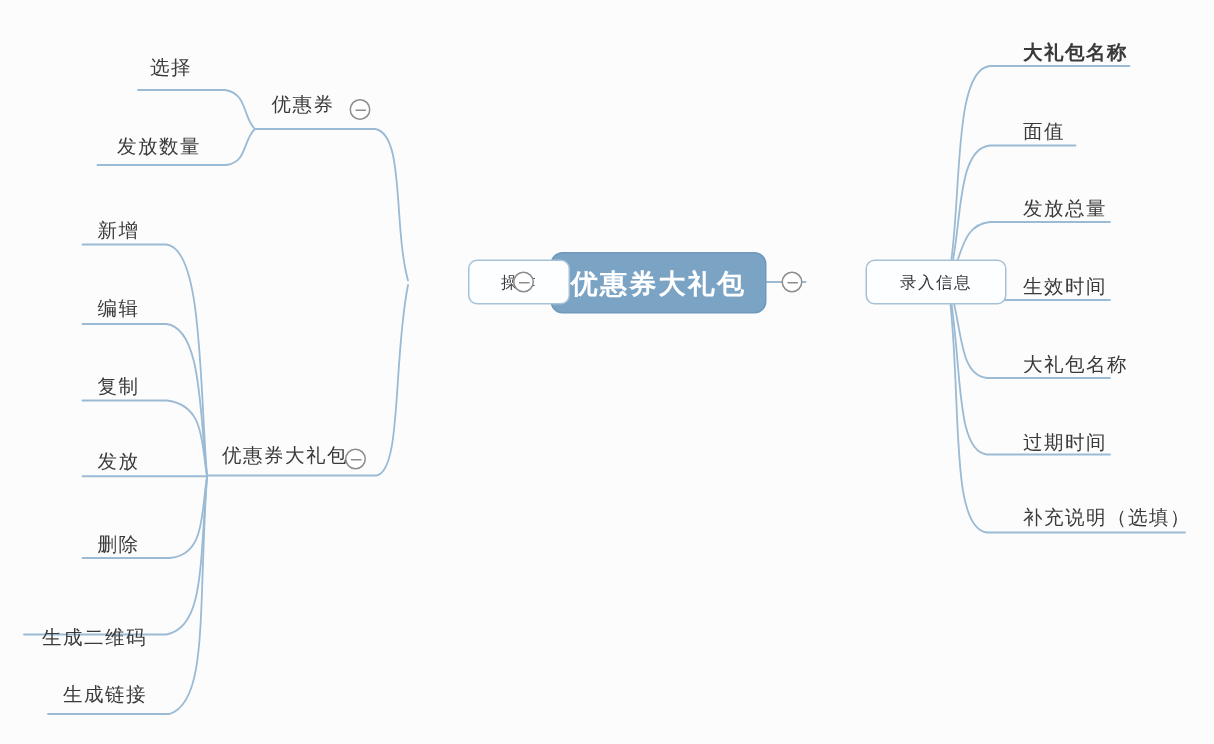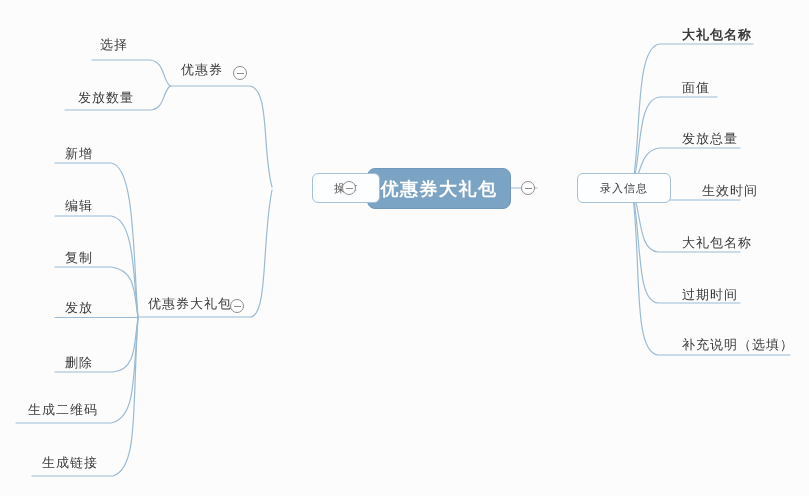--- a/index.html
+++ b/index.html
@@ -72,27 +72,27 @@
   <div class="leaf" style="left:181px;top:63px;">优惠券</div>
   <div class="leaf" style="left:100px;top:38px;">选择</div>
   <div class="leaf" style="left:78px;top:91px;">发放数量</div>
 
   <div class="leaf" style="left:148px;top:297px;">优惠券大礼包</div>
   <div class="leaf" style="left:65px;top:147px;">新增</div>
   <div class="leaf" style="left:65px;top:199px;">编辑</div>
   <div class="leaf" style="left:65px;top:251px;">复制</div>
   <div class="leaf" style="left:65px;top:301px;">发放</div>
   <div class="leaf" style="left:65px;top:356px;">删除</div>
-  <div class="leaf" style="left:28px;top:403px;font-family:Liberation Serif, serif;">生成二维码</div>
+  <div class="leaf" style="left:28px;top:418px;font-family:Liberation Serif, serif;">生成二维码</div>
   <div class="leaf" style="left:42px;top:456px;">生成链接</div>
 
   <div class="leaf" style="left:682px;top:28px;font-weight:bold;">大礼包名称</div>
   <div class="leaf" style="left:682px;top:81px;">面值</div>
   <div class="leaf" style="left:682px;top:132px;">发放总量</div>
-  <div class="leaf" style="left:682px;top:184px;margin-left:20px;">生效时间</div>
+  <div class="leaf" style="left:682px;top:184px;">生效时间</div>
   <div class="leaf" style="left:682px;top:236px;">大礼包名称</div>
   <div class="leaf" style="left:682px;top:288px;">过期时间</div>
   <div class="leaf" style="left:682px;top:338px;">补充说明（选填）</div>
 
   <div class="collapse" style="left:342px;top:181px;">
     <span class="bar"></span>
   </div>
   <div class="collapse" style="left:521px;top:181px;">
     <span class="bar"></span>
   </div>

